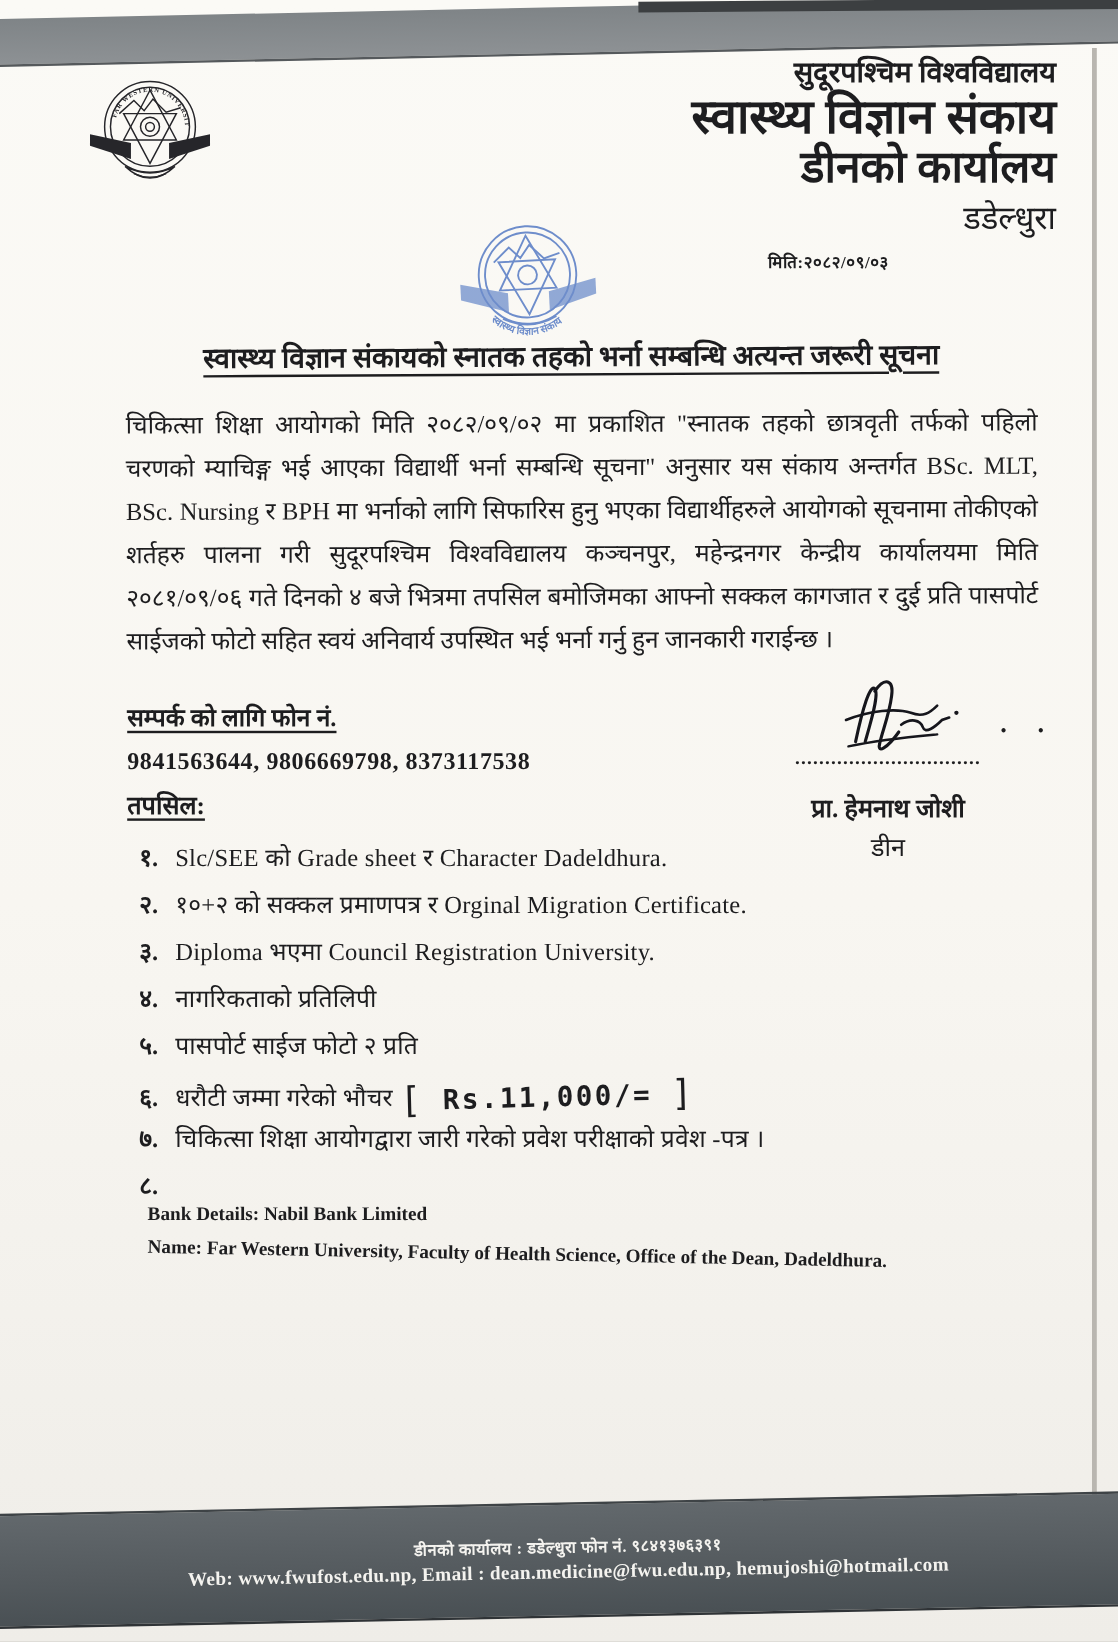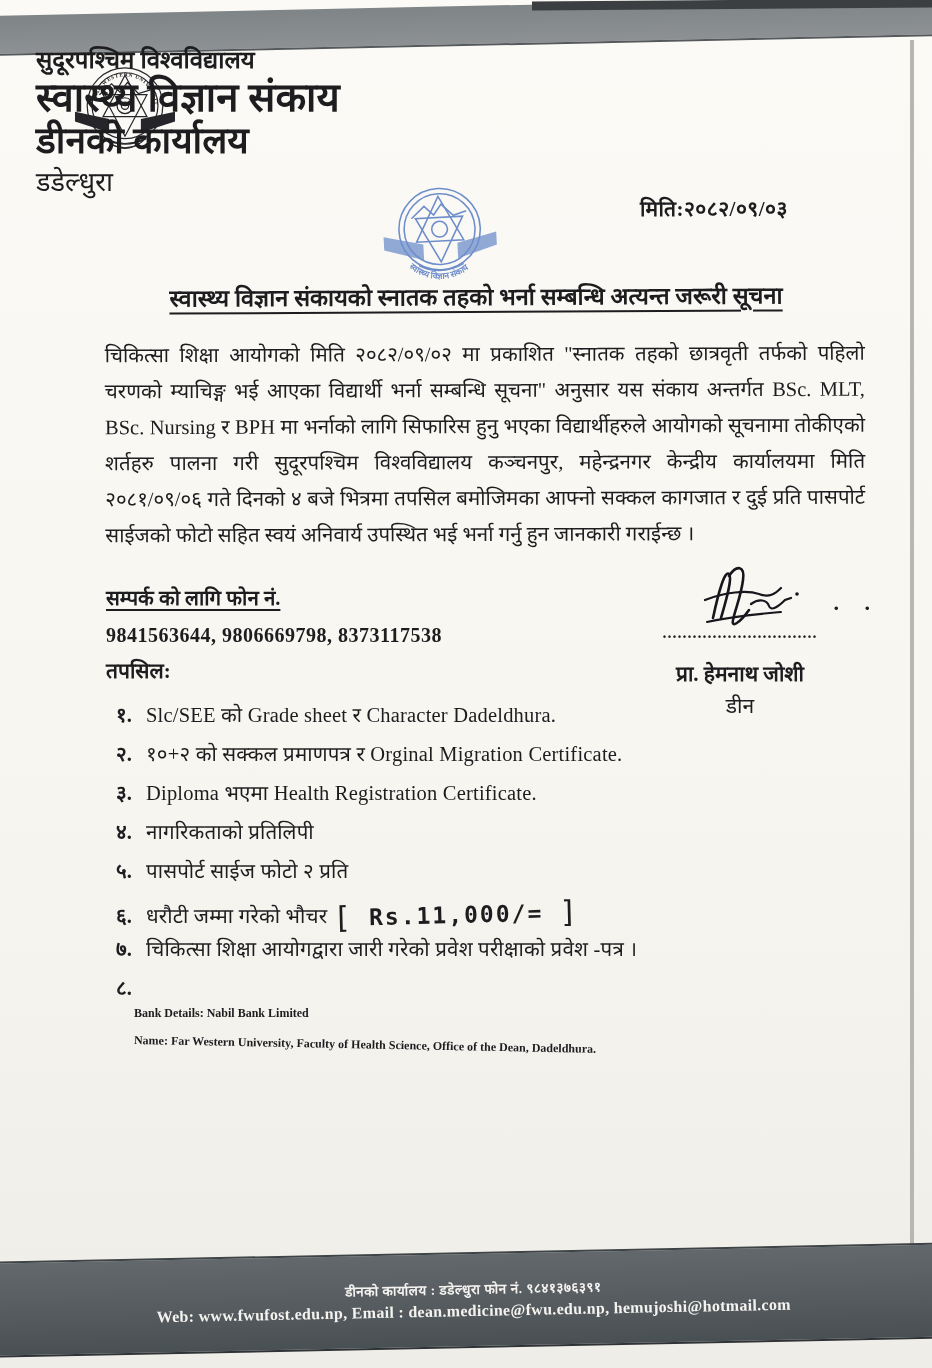--- a/index.html
+++ b/index.html
@@ -13,60 +13,60 @@
   .scan-band-top { position:absolute; top:6px; left:-12px; width:960px; height:40px;
                    background:linear-gradient(180deg,#7f8487,#8d9194); transform:rotate(-1.2deg);
                    border-bottom:2px solid #55595c; }
   .scan-sliver-topright { position:absolute; top:0; right:0; width:400px; height:9px; background:#3c3f41; transform:rotate(-0.4deg); }
   .scan-edge-right { position:absolute; top:40px; right:18px; width:4px; height:1210px; background:#b9b6b0; }
 
   .content { position:absolute; inset:0; }
 
   
   .logo { position:absolute; left:64px; top:58px; width:122px; height:110px; }
-  .header-text { position:absolute; left:0; top:42px; width:880px; text-align:left;padding-left:36px; }
+  .header-text { position:absolute; left:0; top:42px; width:880px; text-align:right; }
   .h-univ { font-size:24px; font-weight:700; }
   .h-fac  { font-size:40px; font-weight:700; line-height:1.15; }
   .h-off  { font-size:37px; font-weight:700; line-height:1.1; }
   .h-loc  { font-size:27px; font-weight:400; }
 
   .stamp { position:absolute; left:368px; top:178px; width:144px; height:118px; transform:rotate(-3deg); opacity:.88; }
 
-  .date-line { position:absolute; left:640px; top:194px; font-size:21px; font-weight:600; letter-spacing:.5px; }
+  .date-line { position:absolute; left:640px; top:208px; font-size:14px; font-weight:600; letter-spacing:.5px; }
 
   .notice-title { position:absolute; left:76px; top:280px; width:800px; text-align:center;
                   font-size:23.5px; font-weight:700; text-decoration:underline;
                   text-decoration-thickness:2px; text-underline-offset:6px; transform:rotate(-0.3deg); }
 
   .body-par { position:absolute; left:105px; top:336px; width:760px; font-size:20.5px; line-height:36px;
               text-align:justify; font-weight:500; transform:rotate(-0.2deg); }
 
   .contact-head { position:absolute; left:106px; top:583px; font-size:20.5px; font-weight:700;
                   text-decoration:underline; text-decoration-thickness:2px; text-underline-offset:4px; }
   .contact-phones { position:absolute; left:106px; top:624px; font-size:20px; font-weight:600; letter-spacing:.5px; }
 
   .sig-block { position:absolute; left:630px; top:560px; width:220px; text-align:center; }
   .sig-scribble { display:block; margin:0 auto; width:170px; height:68px; }
   .sig-dots { font-size:16px; font-weight:700; letter-spacing:1px; line-height:10px; }
   .sig-name { font-size:21px; font-weight:700; margin-top:21px; }
   .sig-title { font-size:21px; font-weight:400; margin-top:4px; }
   .sig-extra-dots { position:absolute; right:-30px; top:30px; font-size:22px; font-weight:700; letter-spacing:10px; }
 
   .tapasil-head { position:absolute; left:106px; top:656px; font-size:21px; font-weight:700;
-                  text-decoration-thickness:2px; text-underline-offset:4px; }
+                  text-decoration:underline; text-decoration-thickness:2px; text-underline-offset:4px; }
 
   .doc-list { position:absolute; left:116px; top:700px; width:720px; }
   .list-item { display:flex; align-items:baseline; min-height:39px; font-size:20.5px; font-weight:500; }
   .list-item .num { width:30px; flex:0 0 30px; font-weight:600; }
   .list-item .txt { letter-spacing:.2px; }
   .handwritten { font-weight:700; font-size:23px; letter-spacing:2px; margin-left:6px;
                  display:inline-block; transform:rotate(-1.5deg); font-family:"DejaVu Sans Mono",monospace; }
   .hand-bracket { font-size:30px; font-weight:400; position:relative; top:2px; }
 
-  .bank-block { position:absolute; left:134px; top:1000px; font-size:12px; line-height:26px; }
+  .bank-block { position:absolute; left:123px; top:1000px; font-size:16px; line-height:26px; }
   .bank-row { margin-bottom:1px; font-weight:600; }
   .bank-row b { font-weight:800; }
   .bank-ac-val { margin-left:58px; letter-spacing:.5px; }
   .bank-name-row { transform:rotate(1.1deg); transform-origin:left center; }
 
   
   .footer-band { position:absolute; left:-14px; top:1252px; width:975px; height:96px;
                  background:linear-gradient(180deg,#62686c,#545a5e 60%,#495054);
                  transform:rotate(-1.15deg); color:#f4f3ef; text-align:center;
                  border-top:2px solid #3e4346; border-bottom:2px solid #2f3336;
@@ -161,21 +161,21 @@
       <div class="list-item">
         <span class="num">१.</span>
         <span class="txt">Slc/SEE को Grade sheet र Character Dadeldhura.</span>
       </div>
       <div class="list-item">
         <span class="num">२.</span>
         <span class="txt">१०+२ को सक्कल प्रमाणपत्र र Orginal Migration Certificate.</span>
       </div>
       <div class="list-item">
         <span class="num">३.</span>
-        <span class="txt">Diploma भएमा Health Registration Certificate.</span>
+        <span class="txt">Diploma भएमा Council Registration University.</span>
       </div>
       <div class="list-item">
         <span class="num">४.</span>
         <span class="txt">नागरिकताको प्रतिलिपी</span>
       </div>
       <div class="list-item">
         <span class="num">५.</span>
         <span class="txt">पासपोर्ट साईज फोटो २ प्रति</span>
       </div>
       <div class="list-item">

